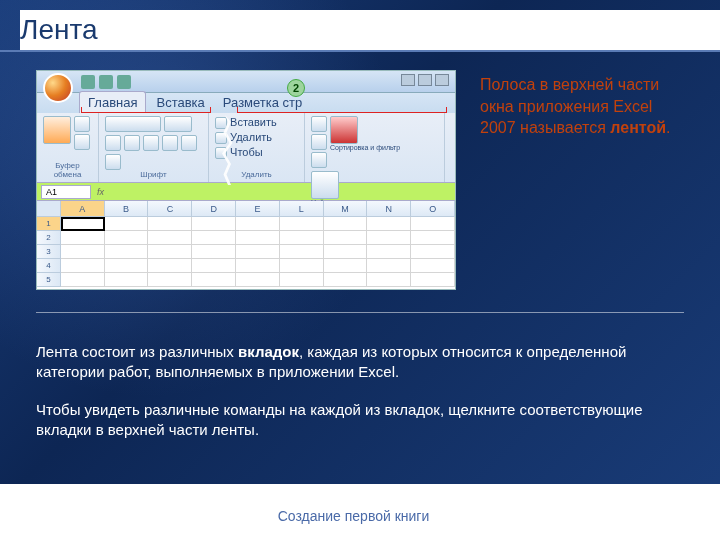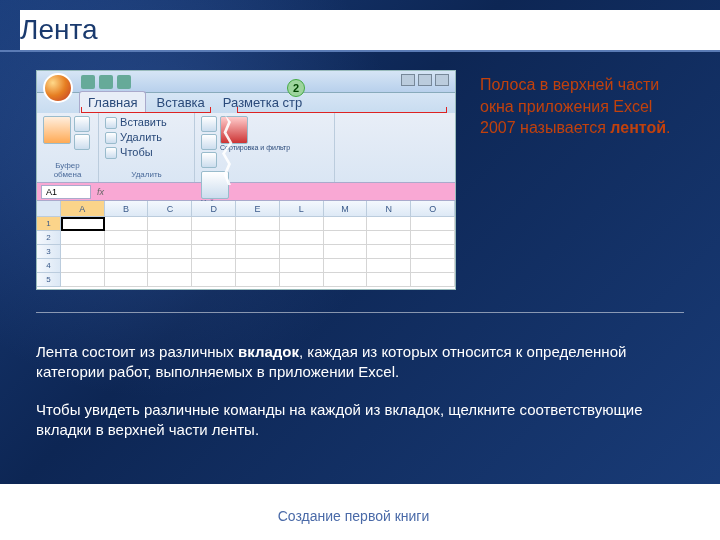--- a/index.html
+++ b/index.html
@@ -141,21 +141,21 @@
     position: absolute;
     top: 44px; left: 176px;
     width: 30px; height: 70px;
     background: #fff;
     clip-path: polygon(40% 0, 60% 10%, 45% 25%, 65% 40%, 40% 55%, 60% 70%, 45% 85%, 60% 100%, 50% 100%, 35% 85%, 50% 70%, 30% 55%, 55% 40%, 35% 25%, 50% 10%);
     z-index: 3;
     opacity: 0.9;
   }
   .formula-bar {
     height: 18px;
-    background: #f9a8d4;
+    background: #bef264;
     border-bottom: 1px solid #aac;
     display: flex;
     align-items: center;
     font-size: 9px;
     padding: 0 4px;
     gap: 6px;
   }
   .name-box { width: 50px; border: 1px solid #aac; background: #fff; padding: 1px 4px; }
   .fx { color: #666; font-style: italic; }
   .grid-area { position: relative; background: #fff; height: 90px; }
@@ -252,20 +252,33 @@
       <div class="ribbon-group" style="width:62px">
         <div class="group-icons">
           <div class="ricon big paste"></div>
           <div style="display:flex;flex-direction:column;gap:2px">
             <div class="ricon"></div>
             <div class="ricon"></div>
           </div>
         </div>
         <div class="group-label">Буфер обмена</div>
       </div>
+      <div class="ribbon-group" style="width:110px">
+        <div class="group-icons" style="flex-wrap:wrap;width:100px">
+          <div class="ricon" style="width:56px"></div>
+          <div class="ricon" style="width:28px"></div>
+          <div class="ricon"></div>
+          <div class="ricon"></div>
+          <div class="ricon"></div>
+          <div class="ricon"></div>
+          <div class="ricon"></div>
+          <div class="ricon"></div>
+        </div>
+        <div class="group-label">Шрифт</div>
+      </div>
       <div class="ribbon-group" style="width:96px">
         <div style="font-size:11px;color:#2a4a7a;display:flex;flex-direction:column;gap:2px">
           <div><span class="ricon" style="display:inline-block;vertical-align:middle;width:12px;height:12px"></span> <span>Вставить</span></div>
           <div><span class="ricon" style="display:inline-block;vertical-align:middle;width:12px;height:12px"></span> <span>Удалить</span></div>
           <div><span class="ricon" style="display:inline-block;vertical-align:middle;width:12px;height:12px"></span> <span>Чтобы</span></div>
         </div>
         <div class="group-label">Удалить</div>
       </div>
       <div class="ribbon-group" style="width:140px">
         <div class="group-icons">

